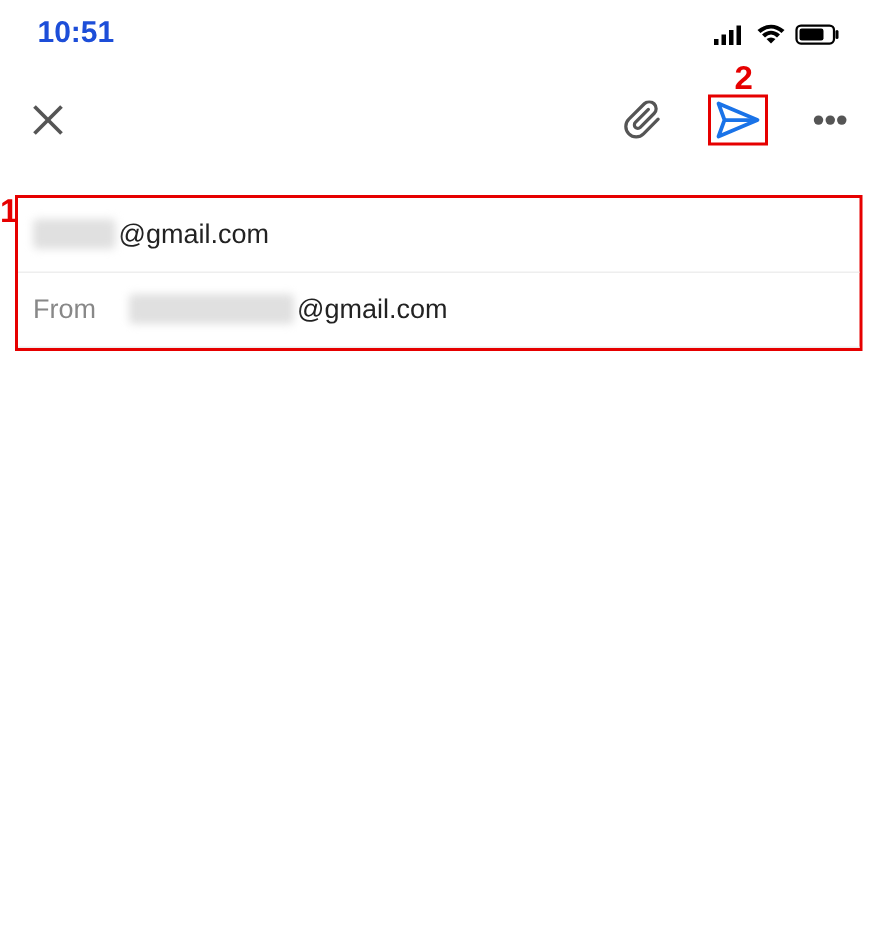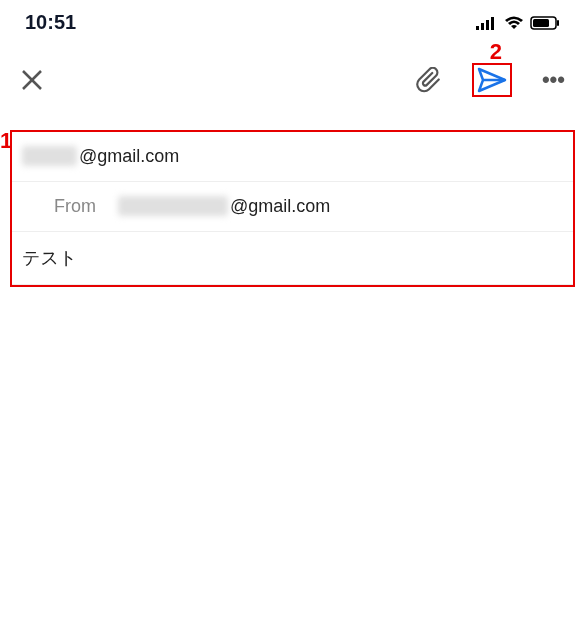--- a/index.html
+++ b/index.html
@@ -17,21 +17,21 @@
     .status-bar {
       display: flex;
       justify-content: space-between;
       align-items: center;
       padding: 10px 25px 5px 25px;
       height: 40px;
     }
     .time {
       font-size: 20px;
       font-weight: 600;
-      color: #0f172a;
+      color: #1d4ed8;
     }
     .status-icons {
       display: flex;
       align-items: center;
       gap: 6px;
     }
     .signal-icon, .wifi-icon, .battery-icon {
       display: inline-flex;
       align-items: center;
     }
@@ -96,21 +96,20 @@
       border-bottom: 1px solid #eee;
       font-size: 18px;
       color: #222;
       display: flex;
       align-items: flex-start;
     }
     .field-label {
       color: #888;
       margin-right: 22px;
       font-size: 18px;
-      margin-left: 32px;
     }
     .blur-box {
       display: inline-block;
       background: #e0e0e0;
       filter: blur(3px);
       border-radius: 3px;
     }
     .blur-small {
       width: 55px;
       height: 20px;
@@ -197,16 +196,13 @@
 <div class="compose-area">
   <div class="field-row">
     <span class="blur-box blur-small"></span>
     <span>@gmail.com</span>
   </div>
   <div class="field-row">
     <span class="field-label">From</span>
     <span class="blur-box blur-medium"></span>
     <span>@gmail.com</span>
   </div>
-  <div class="field-row">
-    <span>テスト</span>
-  </div>
 </div>
 
 </body></html>

